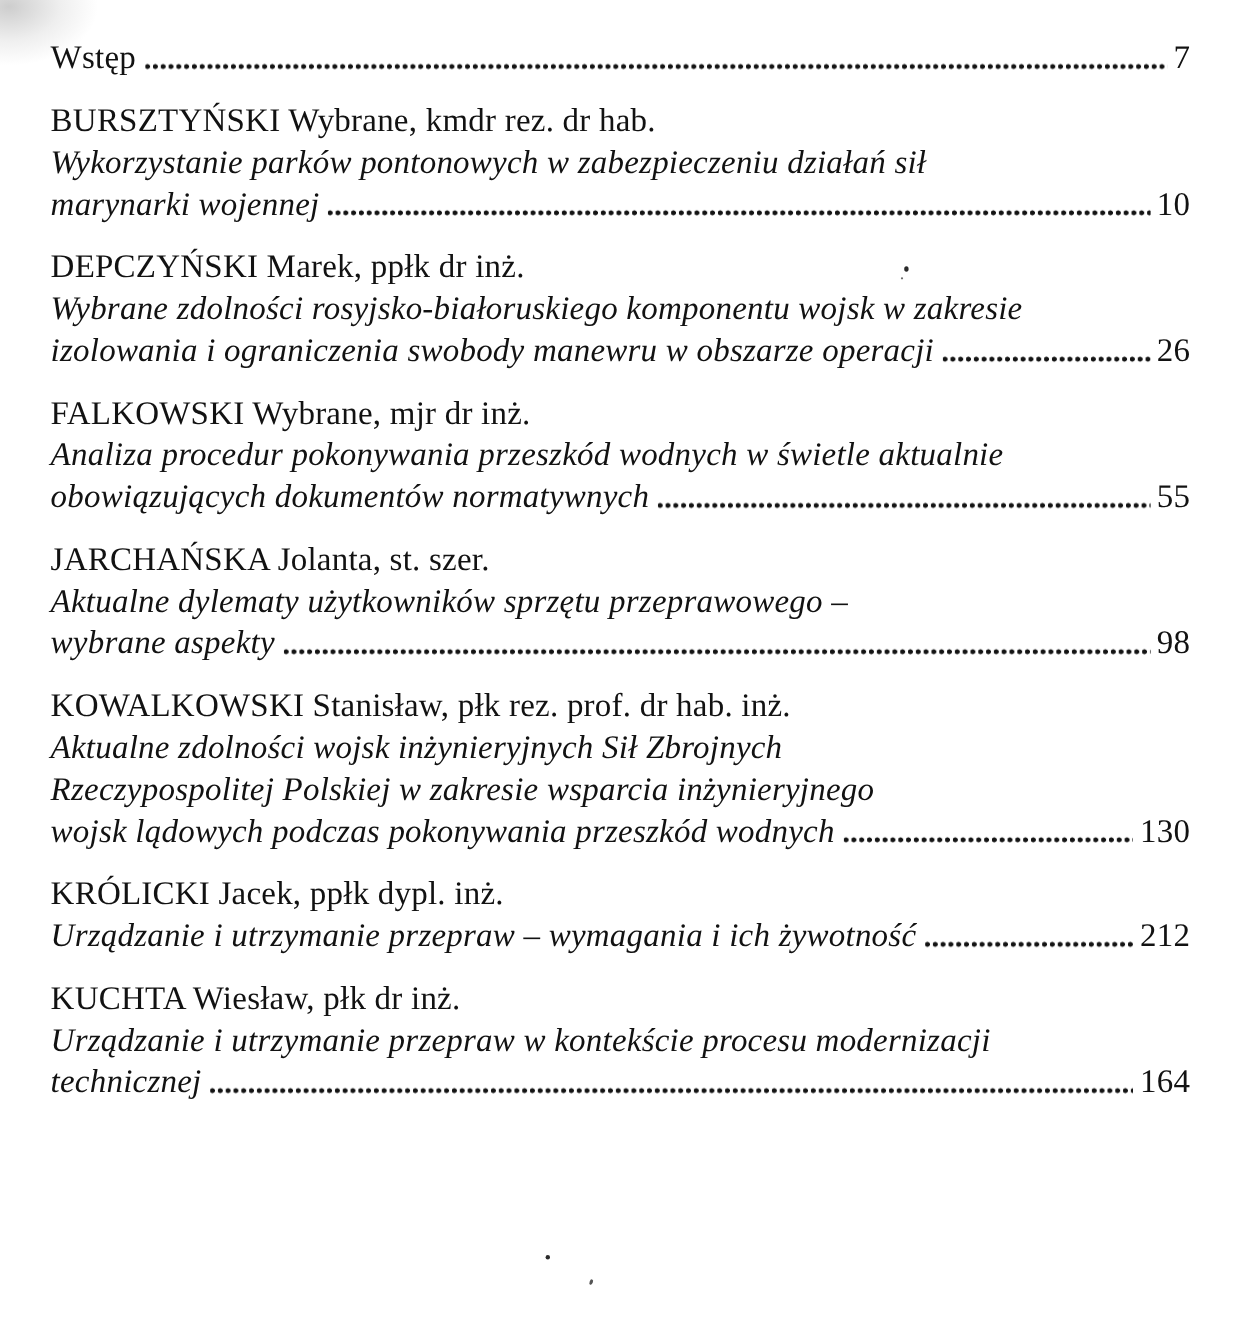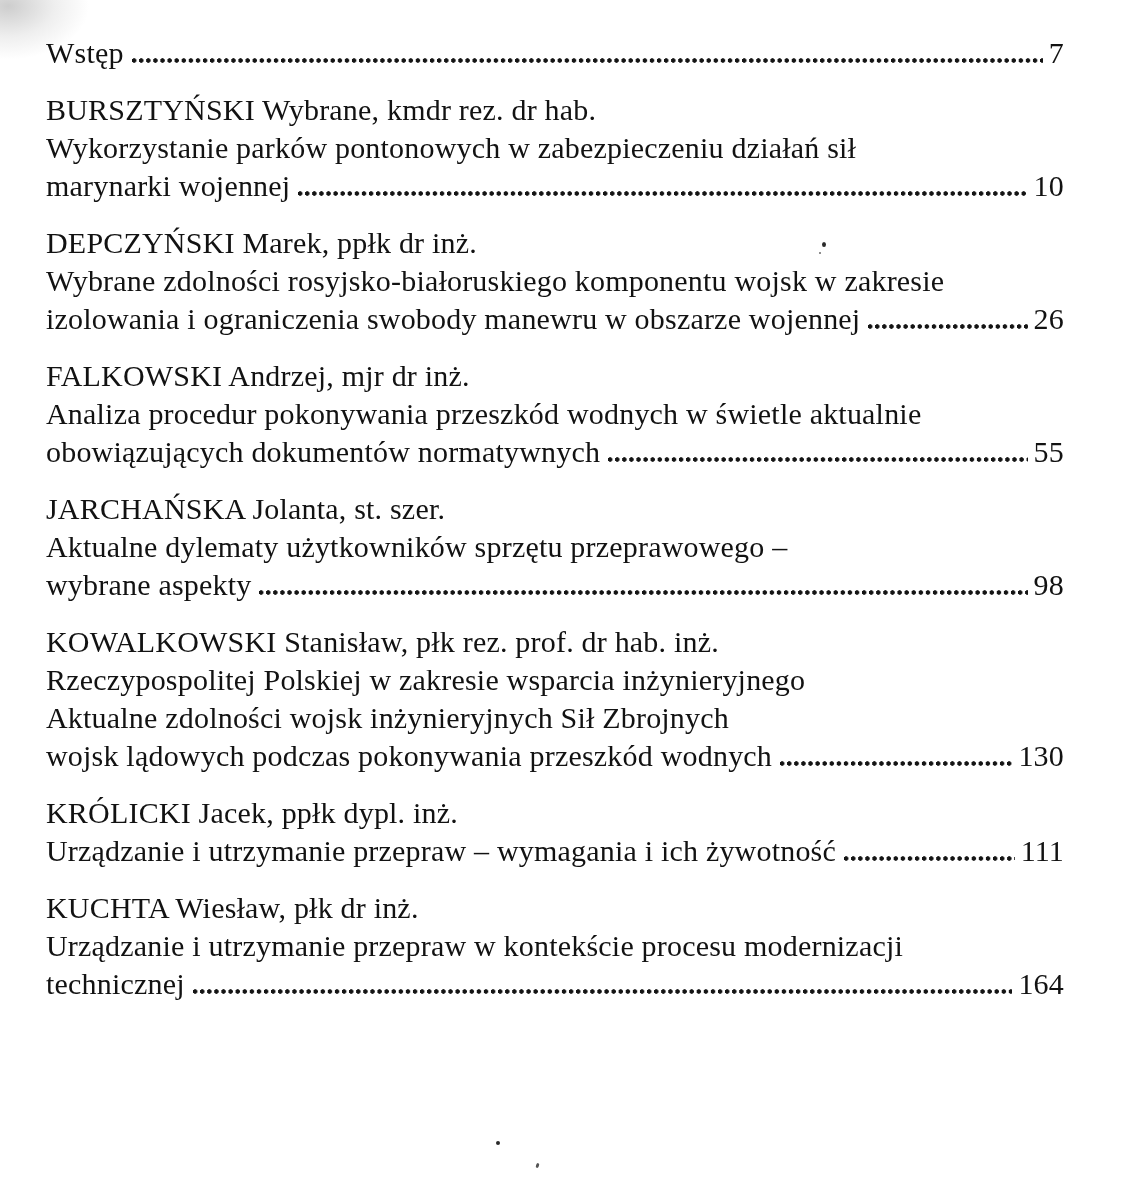--- a/index.html
+++ b/index.html
@@ -7,32 +7,32 @@
     width: 1134px;
     height: 1198px;
     background: #ffffff;
     font-family: "Liberation Serif", serif;
     color: #141414;
     overflow: hidden;
     position: relative;
   }
   .page {
     position: relative;
-    padding: 34px 70px 0 46px;
+    padding: 34px 52px 0 46px;
     filter: blur(0.25px) contrast(1.02);
   }
   .entry { margin-bottom: 19px; }
   .author, .tline, .lastline {
     font-size: 30px;
     line-height: 38px;
     white-space: nowrap;
     letter-spacing: 0.2px;
   }
   .italic-title .tline,
-  .italic-title .ltext { }
+  .italic-title .ltext { font-style: italic; }
   .lastline { display: flex; align-items: baseline; }
   .ltext { white-space: nowrap; flex: 0 0 auto; }
   .leader {
     flex: 1 1 auto;
     min-width: 24px;
     height: 9px;
     align-self: flex-end;
     margin: 0 6px 7px 8px;
     background-image: radial-gradient(circle at 2.1px 4.5px, #161616 1.95px, rgba(0,0,0,0) 2.55px);
     background-size: 7.1px 9px;
@@ -78,28 +78,28 @@
       <span class="pagenum">10</span>
     </div>
   </section>
 
   <section class="entry italic-title">
     <div class="author">DEPCZYŃSKI Marek, ppłk dr inż.</div>
     <div class="lines">
         <div class="tline">Wybrane zdolności rosyjsko-białoruskiego komponentu wojsk w zakresie</div>
       </div>
     <div class="lastline">
-      <span class="ltext">izolowania i ograniczenia swobody manewru w obszarze wojennej</span>
+      <span class="ltext">izolowania i ograniczenia swobody manewru w obszarze operacji</span>
       <span class="leader"></span>
       <span class="pagenum">26</span>
     </div>
   </section>
 
   <section class="entry italic-title">
-    <div class="author">FALKOWSKI Andrzej, mjr dr inż.</div>
+    <div class="author">FALKOWSKI Wybrane, mjr dr inż.</div>
     <div class="lines">
         <div class="tline">Analiza procedur pokonywania przeszkód wodnych w świetle aktualnie</div>
       </div>
     <div class="lastline">
       <span class="ltext">obowiązujących dokumentów normatywnych</span>
       <span class="leader"></span>
       <span class="pagenum">55</span>
     </div>
   </section>
 
@@ -112,37 +112,37 @@
       <span class="ltext">wybrane aspekty</span>
       <span class="leader"></span>
       <span class="pagenum">98</span>
     </div>
   </section>
 
 
   <section class="entry italic-title">
     <div class="author">KOWALKOWSKI Stanisław, płk rez. prof. dr hab. inż.</div>
     <div class="lines">
+        <div class="tline">Aktualne zdolności wojsk inżynieryjnych Sił Zbrojnych</div>
         <div class="tline">Rzeczypospolitej Polskiej w zakresie wsparcia inżynieryjnego</div>
-        <div class="tline">Aktualne zdolności wojsk inżynieryjnych Sił Zbrojnych</div>
       </div>
     <div class="lastline">
       <span class="ltext">wojsk lądowych podczas pokonywania przeszkód wodnych</span>
       <span class="leader"></span>
       <span class="pagenum">130</span>
     </div>
   </section>
 
   <section class="entry italic-title">
     <div class="author">KRÓLICKI Jacek, ppłk dypl. inż.</div>
 
     <div class="lastline">
       <span class="ltext">Urządzanie i utrzymanie przepraw – wymagania i ich żywotność</span>
       <span class="leader"></span>
-      <span class="pagenum">111</span>
+      <span class="pagenum">212</span>
     </div>
   </section>
 
   <section class="entry italic-title">
     <div class="author">KUCHTA Wiesław, płk dr inż.</div>
     <div class="lines">
         <div class="tline">Urządzanie i utrzymanie przepraw w kontekście procesu modernizacji</div>
       </div>
     <div class="lastline">
       <span class="ltext">technicznej</span>

